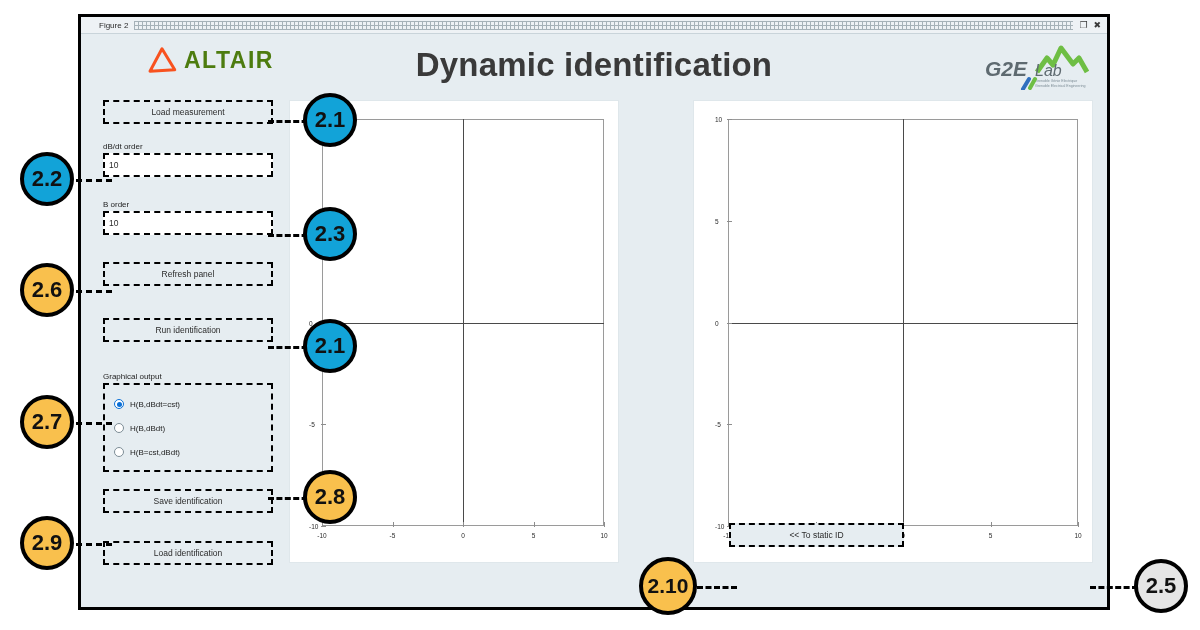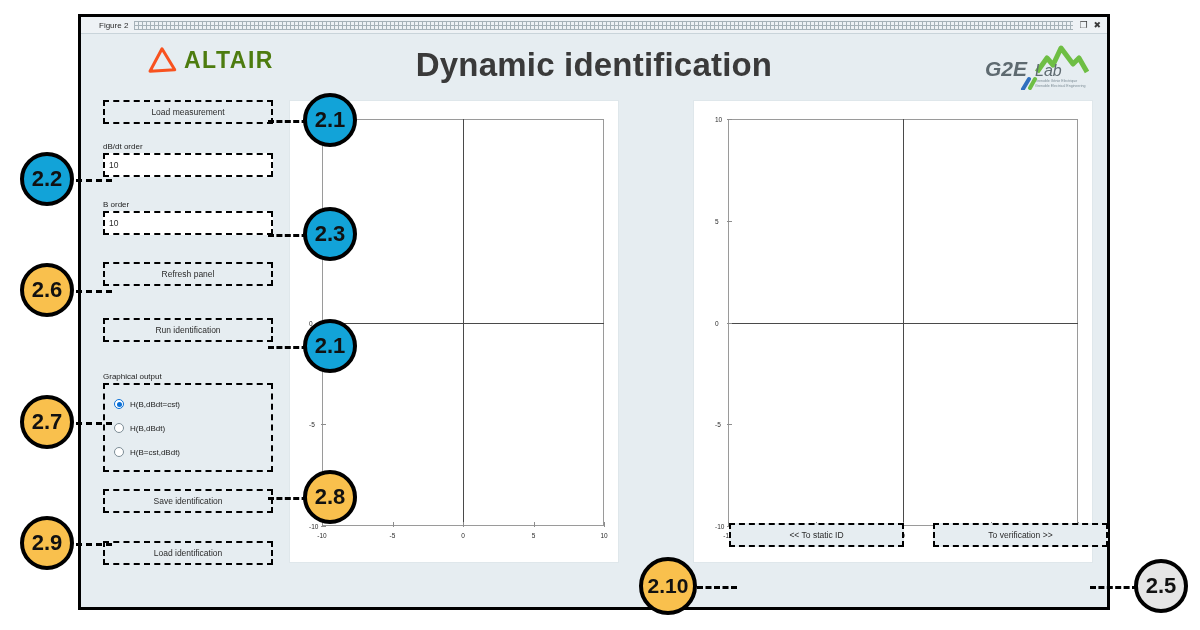--- a/index.html
+++ b/index.html
@@ -325,21 +325,20 @@
           <div class="tlabel tlabel-y" style="top: 50%;">0</div>
           <div class="tick tick-y" style="top: 25%;"></div>
           <div class="tlabel tlabel-y" style="top: 25%;">5</div>
           <div class="tick tick-y" style="top: 0%;"></div>
           <div class="tlabel tlabel-y" style="top: 0%;">10</div>
         </div>
     </div>
   </div>
 
   <div class="nav-btn" id="btn-static">&lt;&lt; To static ID</div>
-  <div class="nav-btn" id="btn-verify">To verification &gt;&gt;</div>
 
 </div>
 
 <div class="leader" style="left:268px; top:120px; width:48px;"></div>
 <div class="leader" style="left:76px;  top:179px; width:36px;"></div>
 <div class="leader" style="left:268px; top:234px; width:48px;"></div>
 <div class="leader" style="left:76px;  top:290px; width:36px;"></div>
 <div class="leader" style="left:268px; top:346px; width:48px;"></div>
 <div class="leader" style="left:76px;  top:422px; width:36px;"></div>
 <div class="leader" style="left:268px; top:497px; width:48px;"></div>

